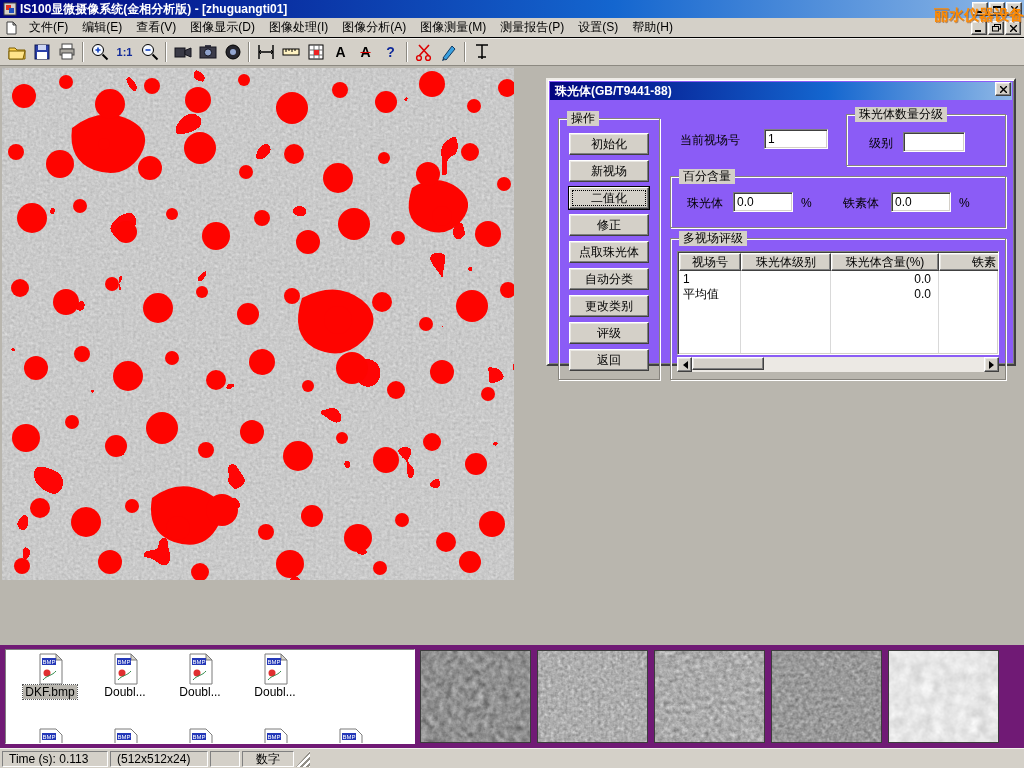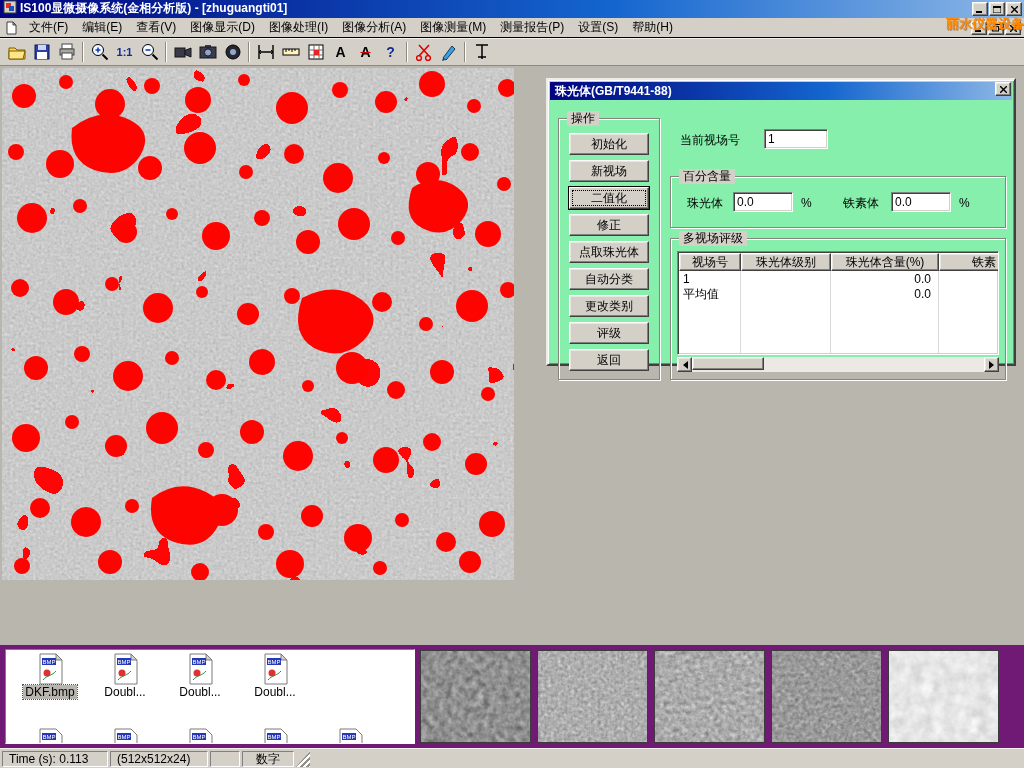--- a/index.html
+++ b/index.html
@@ -4,45 +4,45 @@
 <style>
   *{margin:0;padding:0;box-sizing:border-box}
   html,body{background:#555}
   body{font-family:"Liberation Sans","DejaVu Sans",sans-serif;font-size:12px;color:#000}
   .screen{position:relative;width:1024px;height:768px;background:#bdbab2;overflow:hidden;margin:0 auto}
   .btn3d{background:#d4d0c8;border:1px solid;border-color:#fff #404040 #404040 #fff;box-shadow:inset -1px -1px 0 #808080,inset 1px 1px 0 #e9e7e2}
   .field{background:#fff;border:1px solid;border-color:#808080 #fff #fff #808080;box-shadow:inset 1px 1px 0 #404040,inset -1px -1px 0 #d4d0c8}
   .sunkpane{border:1px solid;border-color:#808080 #fff #fff #808080}
 
   
-  .titlebar{position:absolute;left:0;top:0;width:100%;height:18px;background:linear-gradient(90deg,#01047e 0%,#1466cf 60%,#8fb8e6 100%);display:flex;color:#fff;font-weight:bold;z-index:30}
+  .titlebar{position:absolute;left:0;top:0;width:100%;height:18px;background:linear-gradient(90deg,#01047e 0%,#1466cf 60%,#8fb8e6 100%);display:flex;align-items:center;color:#fff;font-weight:bold;z-index:30}
   .titlebar .ticon{width:14px;height:14px;margin:0 3px}
   .titlebar .ttext{font-size:12px;white-space:nowrap}
   .winbtns{position:absolute;right:2px;top:2px;display:flex;gap:1px}
   .sysbtn{width:16px;height:14px;display:flex;align-items:center;justify-content:center;font-size:9px;line-height:1}
-  .watermark{position:absolute;right:0;top:15px;z-index:40;color:#ff8a00;font-weight:bold;font-size:13px;white-space:nowrap;text-shadow:1px 1px 0 rgba(120,50,0,.45);pointer-events:none}
+  .watermark{position:absolute;right:0;top:6px;z-index:40;color:#ff8a00;font-weight:bold;font-size:15px;white-space:nowrap;text-shadow:1px 1px 0 rgba(120,50,0,.45);pointer-events:none}
 
   
   .menubar{position:absolute;left:0;top:18px;width:100%;height:20px;background:#d4d0c8;display:flex;align-items:center;border-bottom:1px solid #000000}
   .mdoc{width:14px;height:14px;margin:0 4px 0 4px}
   .mitem{padding:0 7px;line-height:19px;white-space:nowrap}
   .mdibtns{position:absolute;right:3px;top:3px;display:flex;gap:1px}
 
   
   .toolbar{position:absolute;left:0;top:38px;width:100%;height:28px;background:#d4d0c8;display:flex;align-items:center;padding-left:4px;border-bottom:1px solid #8c8981;box-shadow:inset 0 1px 0 #f2f0ec}
   .tbtn{width:25px;height:24px;display:flex;align-items:center;justify-content:center;background:transparent;border:1px solid transparent}
   .tsep{width:2px;height:20px;border-left:1px solid #8c8981;border-right:1px solid #fff;margin:0 3px}
   .tglyph{font-weight:bold}
 
   
   .workspace{position:absolute;left:0;top:66px;width:1024px;height:579px;background:#b9b6ae;overflow:hidden}
   .imgcanvas{position:absolute;left:2px;top:2px;width:512px;height:512px;background:#c9c9c9}
 
   
-  .dialog{position:absolute;left:546px;top:12px;width:470px;height:288px;background:#86efac;border:2px solid;border-color:#eeece7 #404040 #404040 #eeece7;box-shadow:inset 1px 1px 0 #fff,inset -1px -1px 0 #808080}
+  .dialog{position:absolute;left:546px;top:12px;width:470px;height:288px;background:#8b5cf6;border:2px solid;border-color:#eeece7 #404040 #404040 #eeece7;box-shadow:inset 1px 1px 0 #fff,inset -1px -1px 0 #808080}
   .dlg-title{position:absolute;left:2px;top:2px;right:2px;height:18px;background:linear-gradient(90deg,#01047e 0%,#1466cf 60%,#8fb8e6 100%);color:#fff;font-weight:bold;display:flex;align-items:center;padding-left:5px}
   .dlg-close{position:absolute;right:3px;top:2px;width:16px;height:14px;font-size:10px}
   .group{position:absolute;border:1px solid #87847d;box-shadow:inset 1px 1px 0 #fff,1px 1px 0 #fff}
   .gcap{position:absolute;top:-8px;left:8px;background:#d4d0c8;padding:0 4px;line-height:15px;white-space:nowrap}
   .pbtn{position:absolute;left:10px;width:80px;height:22px;display:flex;align-items:center;justify-content:center;font-size:12px;white-space:nowrap}
   .pbtn.focused{box-shadow:0 0 0 1px #000,inset -1px -1px 0 #808080;outline:1px dotted #000;outline-offset:-4px}
   .dlbl{position:absolute;white-space:nowrap;line-height:20px}
   .dinput{position:absolute;height:20px;font:12px "Liberation Sans",sans-serif;padding:0 3px;outline:none}
 
   
@@ -396,20 +396,25 @@
         <div class="pbtn btn3d" style="top:122px">点取珠光体</div>
         <div class="pbtn btn3d" style="top:149px">自动分类</div>
         <div class="pbtn btn3d" style="top:176px">更改类别</div>
         <div class="pbtn btn3d" style="top:203px">评级</div>
         <div class="pbtn btn3d" style="top:230px">返回</div>
       </div>
 
       <span class="dlbl" style="left:132px;top:50px">当前视场号</span>
       <input class="dinput field" style="left: 216px; top: 49px; width: 64px;" value="1">
 
+      <div class="group" style="left:298px;top:34px;width:160px;height:52px">
+        <span class="gcap">珠光体数量分级</span>
+        <span class="dlbl" style="left:22px;top:18px">级别</span>
+        <input class="dinput field" style="left: 56px; top: 17px; width: 62px;" value="">
+      </div>
 
       <div class="group" style="left:122px;top:96px;width:336px;height:52px">
         <span class="gcap">百分含量</span>
         <span class="dlbl" style="left:16px;top:16px">珠光体</span>
         <input class="dinput field" style="left: 62px; top: 15px; width: 60px;" value="0.0">
         <span class="dlbl" style="left:130px;top:16px">%</span>
         <span class="dlbl" style="left:172px;top:16px">铁素体</span>
         <input class="dinput field" style="left: 220px; top: 15px; width: 60px;" value="0.0">
         <span class="dlbl" style="left:288px;top:16px">%</span>
       </div>

